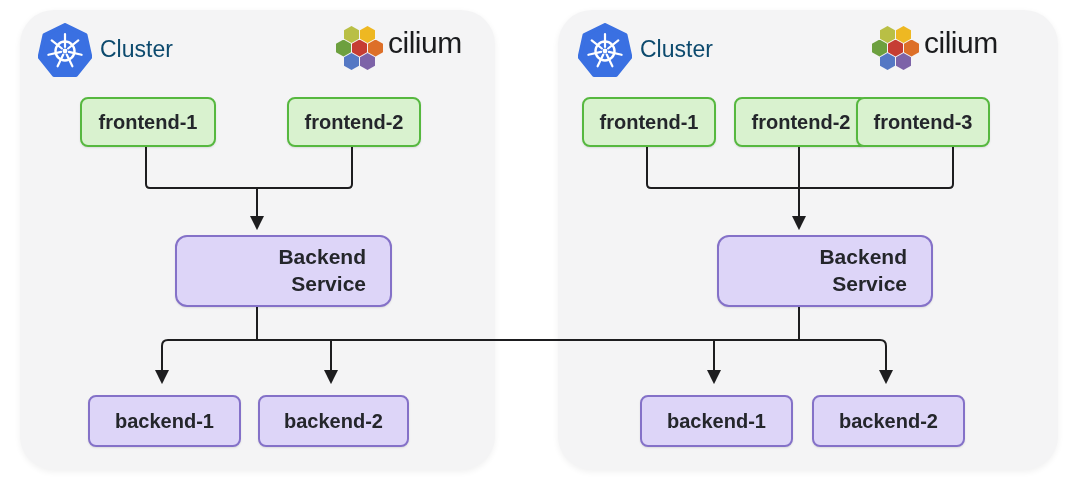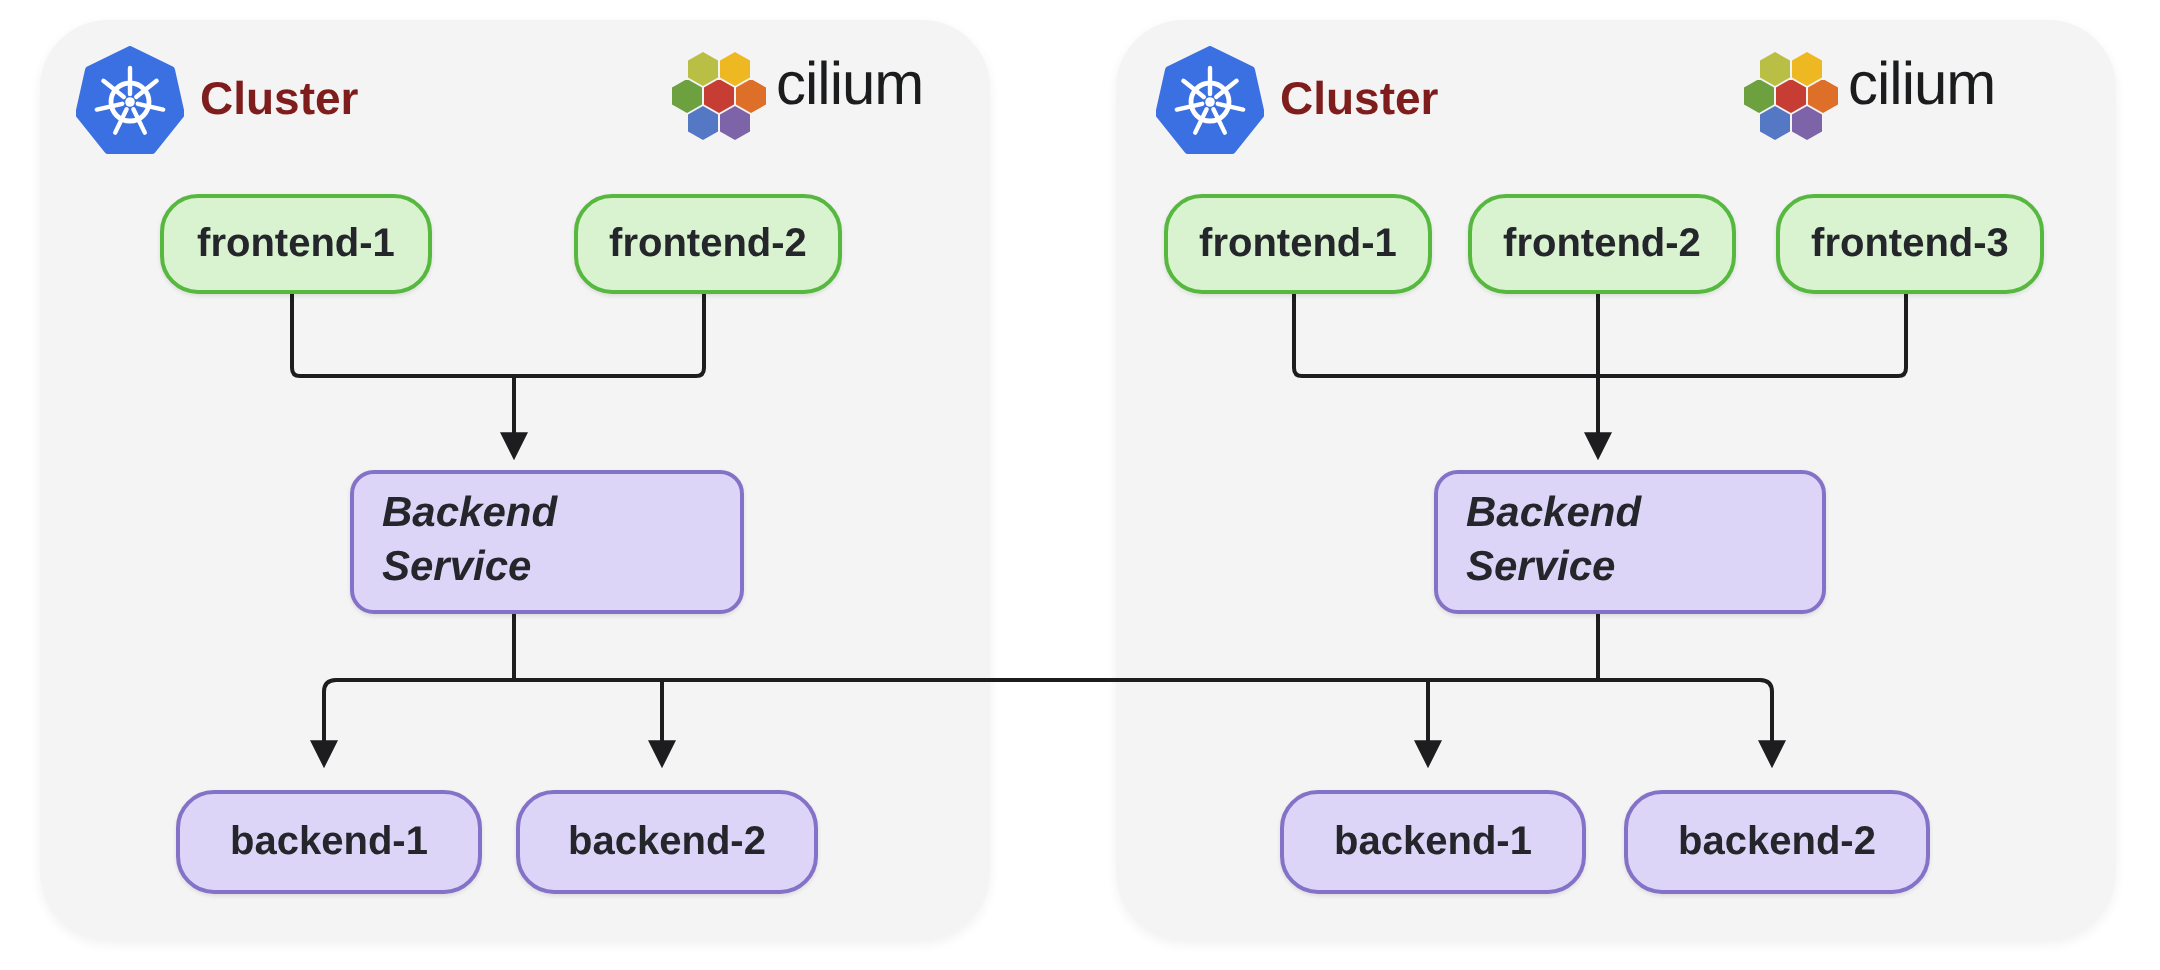--- a/index.html
+++ b/index.html
@@ -9,28 +9,28 @@
   .panel{position:absolute;top:10px;height:460px;background:var(--panel-bg);border-radius:34px;
          box-shadow:0 2px 6px rgba(0,0,0,0.06);}
   .panel.left{left:20px;width:475px;}
   .panel.right{left:558px;width:500px;}
 
   .wires{position:absolute;left:0;top:0;width:1080px;height:485px;z-index:2;pointer-events:none;}
   .wires path{stroke:var(--wire);stroke-width:2;fill:none;}
   .wires .head{fill:var(--wire);stroke:none;}
 
   .node{position:absolute;z-index:3;display:flex;align-items:center;justify-content:center;
-        border:2px solid;border-radius:19px;font-weight:700;font-size:20px;color:var(--text);
+        border:2px solid;border-radius:8px;font-weight:700;font-size:20px;color:var(--text);
         box-shadow:0 1px 2px rgba(0,0,0,0.10);}
   .node.frontend{background:var(--frontend-fill);border-color:var(--frontend-border);}
   .node.backend,.node.service{background:var(--backend-fill);border-color:var(--backend-border);}
-  .node.service{font-size:21px;line-height:1.28;text-align:left;padding:0 14px;border-radius:12px;font-style:italic;}
+  .node.service{font-size:21px;line-height:1.28;text-align:right;padding:0 24px;border-radius:12px;}
 
   .k8s-badge{position:absolute;width:54px;height:54px;z-index:1;}
-  .cluster-title{position:absolute;font-size:23px;font-weight:700;color:#7f1d1d;z-index:1;}
+  .cluster-title{position:absolute;font-size:23px;font-weight:400;color:#0c4a6e;z-index:1;}
   .cilium{position:absolute;display:flex;gap:5px;z-index:1;}
   .cilium-word{font-size:30px;font-weight:500;color:#1b1c1e;letter-spacing:-0.5px;}
   .hexflower{position:relative;width:47px;height:44px;}
   .hex{position:absolute;width:15px;height:17px;
        clip-path:polygon(50% 0,100% 25%,100% 75%,50% 100%,0 75%,0 25%);}
   .hex.lime{left:8px;top:0;background:var(--cilium-lime);}
   .hex.yellow{left:24px;top:0;background:var(--cilium-yellow);}
   .hex.green{left:0;top:13.5px;background:var(--cilium-green);}
   .hex.red{left:16px;top:13.5px;background:var(--cilium-red);}
   .hex.orange{left:32px;top:13.5px;background:var(--cilium-orange);}
@@ -129,18 +129,18 @@
   </svg>
 
   <div class="node frontend" style="left:80px;top:97px;width:132px;height:46px;">frontend-1</div>
   <div class="node frontend" style="left:287px;top:97px;width:130px;height:46px;">frontend-2</div>
   <div class="node service" style="left:175px;top:235px;width:165px;height:68px;">Backend Service</div>
   <div class="node backend" style="left:88px;top:395px;width:149px;height:48px;">backend-1</div>
   <div class="node backend" style="left:258px;top:395px;width:147px;height:48px;">backend-2</div>
 
   <div class="node frontend" style="left:582px;top:97px;width:130px;height:46px;">frontend-1</div>
   <div class="node frontend" style="left:734px;top:97px;width:130px;height:46px;">frontend-2</div>
-  <div class="node frontend" style="left:888px;top:97px;width:130px;height:46px;">frontend-3</div>
+  <div class="node frontend" style="left:856px;top:97px;width:130px;height:46px;">frontend-3</div>
   <div class="node service" style="left:717px;top:235px;width:164px;height:68px;">Backend Service</div>
   <div class="node backend" style="left:640px;top:395px;width:149px;height:48px;">backend-1</div>
   <div class="node backend" style="left:812px;top:395px;width:149px;height:48px;">backend-2</div>
 
 </div>
 
 </body></html>

